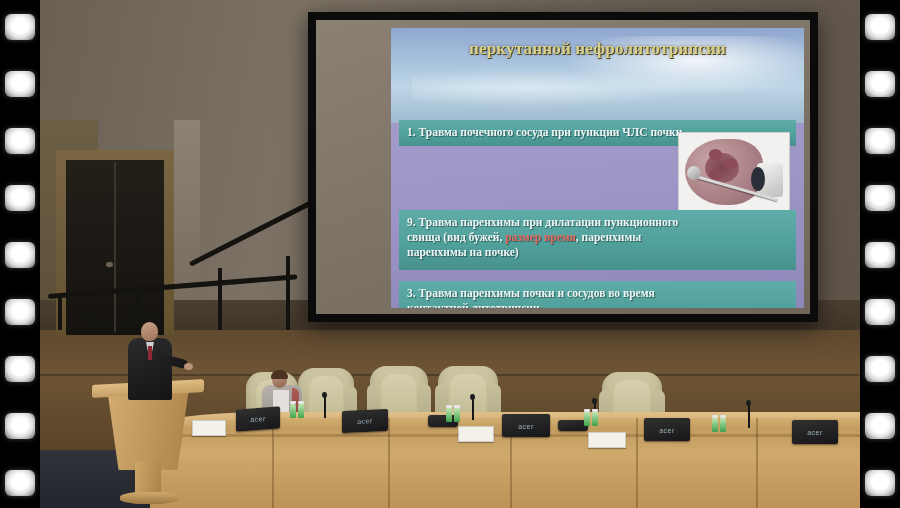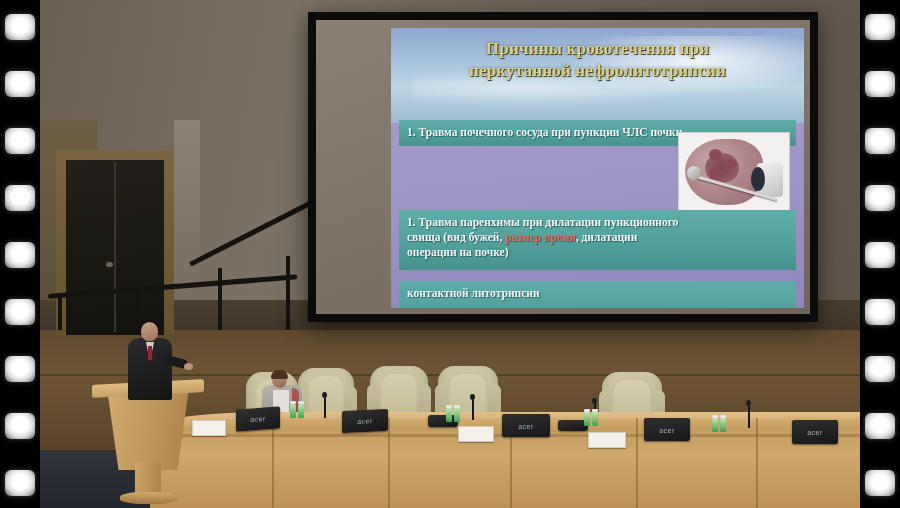--- a/index.html
+++ b/index.html
@@ -202,47 +202,47 @@
     <div class="rail-post" style="left:178px;top:268px;height:62px;"></div>
     <div class="rail-post" style="left:246px;top:256px;height:74px;"></div>
 
     <div class="screen-frame">
       <div class="screen-surface">
 
         <div class="slide">
           <div class="slide-sky"></div>
 
           <div class="slide-title">
-            <div>Причины кровотечения при</div>
             <div>перкутанной нефролитотрипсии</div>
           </div>
 
           <div class="band band-1">
             <span>1. Травма почечного сосуда при пункции  ЧЛС почки</span>
           </div>
 
           <div class="kidney">
             <div class="kidney-body"></div>
             <div class="kidney-sinus"></div>
             <div class="kidney-cup" style="left:30px;top:16px;width:13px;height:11px;"></div>
             <div class="kidney-cup" style="left:46px;top:26px;width:12px;height:10px;"></div>
             <div class="kidney-cup" style="left:30px;top:36px;width:14px;height:11px;"></div>
             <div class="probe"></div>
             <div class="probe-dark"></div>
             <div class="needle"></div>
             <div class="needle-hub"></div>
           </div>
 
           <div class="band band-2">
-            <div>1. Травма паренхимы при дилатации пункционного</div>
-            <div><span>свища (вид бужей, </span><span class="hl">размер время</span><span>, дилатации</span></div>
-            <div>операции на почке)</div>
+            <div>9. Травма паренхимы при дилатации пункционного</div>
+            <div><span>свища (вид бужей, </span><span class="hl">размер время</span><span>, паренхимы</span></div>
+            <div>паренхимы на почке)</div>
           </div>
 
           <div class="band band-3">
+            <div>3. Травма паренхимы почки и сосудов во время</div>
             <div>контактной литотрипсии</div>
           </div>
         </div>
 
       </div>
     </div>
 
     <div class="chair" style="left:258px;top:368px;width:56px;height:74px;">
       <div class="chair-wing-l" style="left:-3px;"></div>
       <div class="chair-wing-r" style="right:-3px;"></div>

